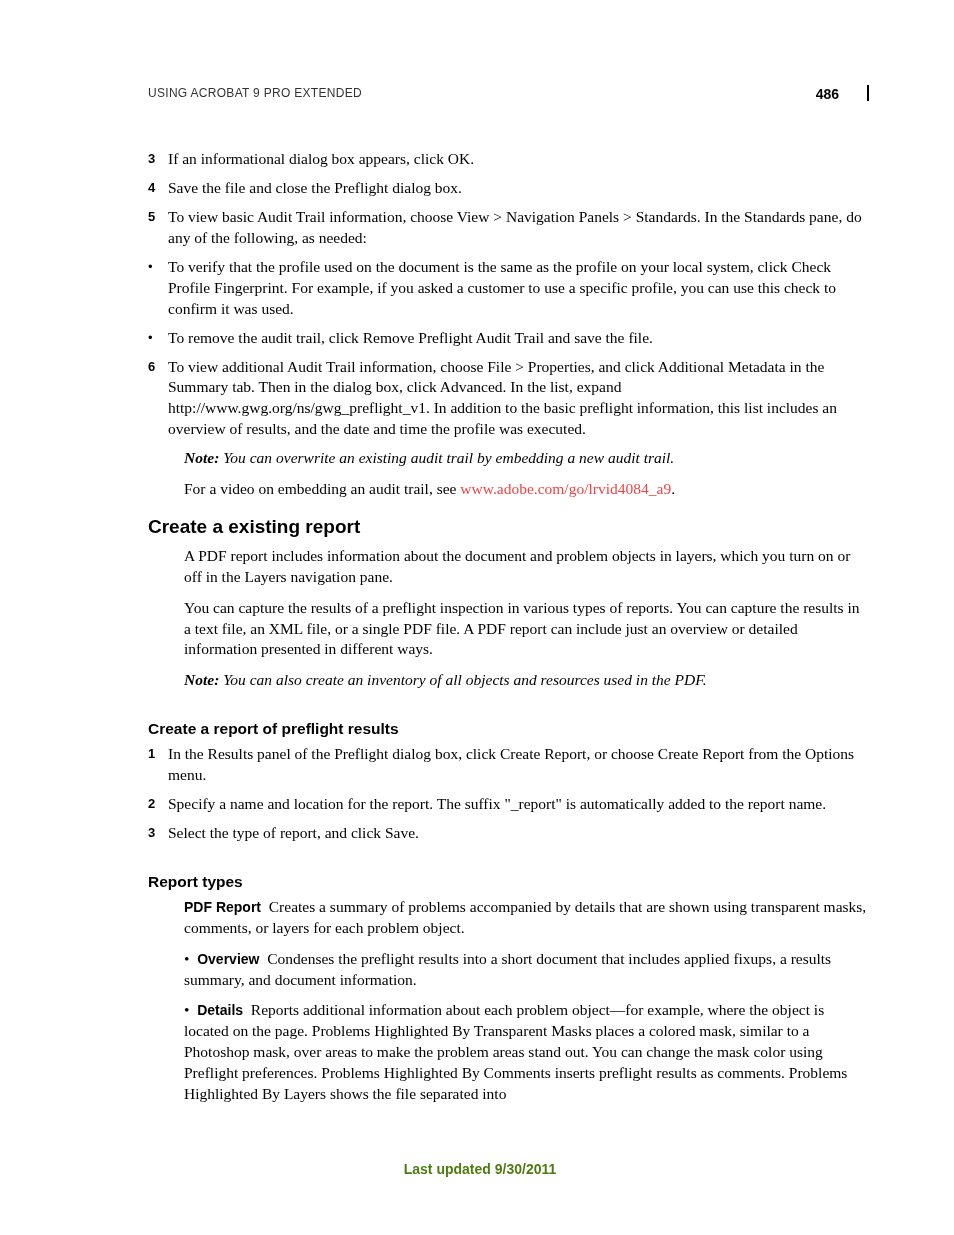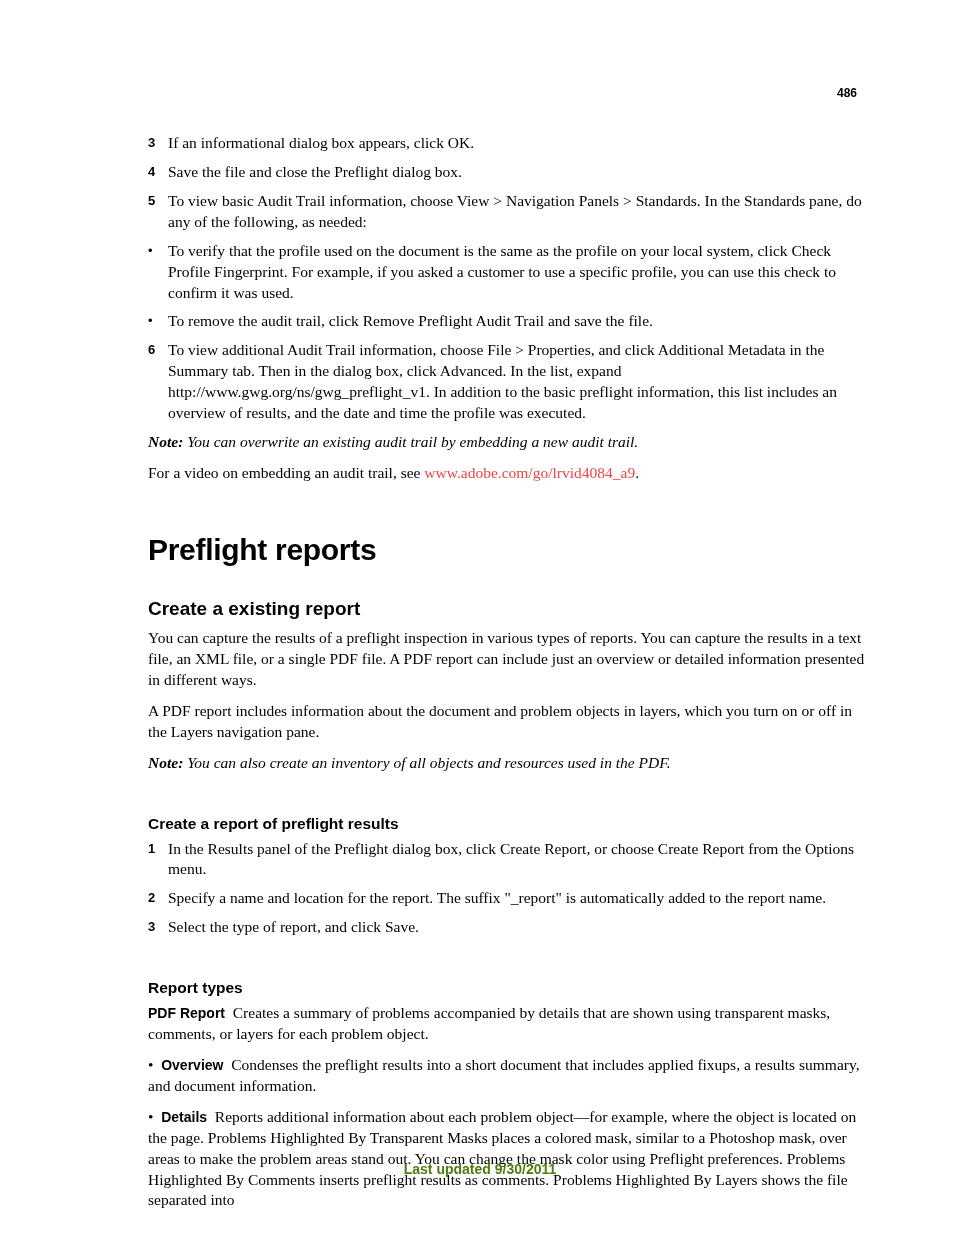--- a/index.html
+++ b/index.html
@@ -27,43 +27,43 @@
     color: #333;
   }
   .hdr-line2 {
     font-family: "Myriad Pro", "Helvetica Neue", Arial, sans-serif;
     font-size: 12px;
     font-weight: bold;
     color: #333;
   }
   .page-num {
     position: absolute;
-    right: 10px;
+    right: 28px;
     top: 0;
     font-family: "Myriad Pro", "Helvetica Neue", Arial, sans-serif;
-    font-size: 12px;
+    font-size: 14px;
     font-weight: bold;
   }
   .content { }
   .ol-item, .ul-item {
     display: flex;
     margin-bottom: 8px;
   }
   .ol-num, .ul-bullet {
     flex: 0 0 20px;
     font-family: "Myriad Pro", "Helvetica Neue", Arial, sans-serif;
     font-size: 13px;
     font-weight: bold;
     padding-top: 1px;
   }
   .ul-bullet { font-size: 13px; font-weight: normal; }
   .ol-body, .ul-body {
     flex: 1;
   }
-  p.para { margin-bottom: 10px; }
+  p.para { margin-bottom: 10px; margin-left: 36px; }
   .note-label { font-style: italic; font-weight: bold; }
   .note-body { font-style: italic; }
   .link { color: #ef4444; }
   h1.section {
     font-family: "Myriad Pro", "Helvetica Neue", Arial, sans-serif;
     font-weight: bold;
     font-size: 30px;
     margin-top: 46px;
     margin-bottom: 26px;
     letter-spacing: -0.3px;
@@ -72,21 +72,21 @@
     font-family: "Myriad Pro", "Helvetica Neue", Arial, sans-serif;
     font-weight: bold;
     font-size: 19px;
     margin-top: 14px;
     margin-bottom: 6px;
   }
   h3.subsub {
     font-family: "Myriad Pro", "Helvetica Neue", Arial, sans-serif;
     font-weight: bold;
     font-size: 15.5px;
-    margin-top: 40px;
+    margin-top: 28px;
     margin-bottom: 4px;
   }
   .run-in {
     font-family: "Myriad Pro", "Helvetica Neue", Arial, sans-serif;
     font-weight: bold;
     font-size: 14px;
   }
   .footer {
     position: absolute;
     bottom: 56px;
@@ -96,20 +96,21 @@
     font-family: "Myriad Pro", "Helvetica Neue", Arial, sans-serif;
     font-weight: bold;
     font-size: 14px;
     color: #4d7c0f;
   }
 </style>
 </head>
 <body>
 
 <div class="header">
+  <div class="hdr-line1">USING ACROBAT 9 PRO EXTENDED</div>
   <div class="page-num">486</div>
 </div>
 
 <div class="content">
 
   <div class="ol-item">
     <div class="ol-num">3</div>
     <div class="ol-body">If an informational dialog box appears, click OK.</div>
   </div>
   <div class="ol-item">
@@ -136,26 +137,25 @@
   </div>
 
   <p class="para">
     <span class="note-label">Note: </span><span class="note-body">You can overwrite an existing audit trail by embedding a new audit trail.</span>
   </p>
 
   <p class="para">
     <span>For a video on embedding an audit trail, see </span><span class="link">www.adobe.com/go/lrvid4084_a9</span><span>.</span>
   </p>
 
-  <h1 class="section">Preflight reports</h1>
 
   <h2 class="subsection">Create a existing report</h2>
 
+  <p class="para">A PDF report includes information about the document and problem objects in layers, which you turn on or off in the Layers navigation pane.</p>
   <p class="para">You can capture the results of a preflight inspection in various types of reports. You can capture the results in a text file, an XML file, or a single PDF file. A PDF report can include just an overview or detailed information presented in different ways.</p>
-  <p class="para">A PDF report includes information about the document and problem objects in layers, which you turn on or off in the Layers navigation pane.</p>
 
   <p class="para">
     <span class="note-label">Note: </span><span class="note-body">You can also create an inventory of all objects and resources used in the PDF.</span>
   </p>
 
   <h3 class="subsub">Create a report of preflight results</h3>
 
   <div class="ol-item">
     <div class="ol-num">1</div>
     <div class="ol-body">In the Results panel of the Preflight dialog box, click Create Report, or choose Create Report from the Options menu.</div>

